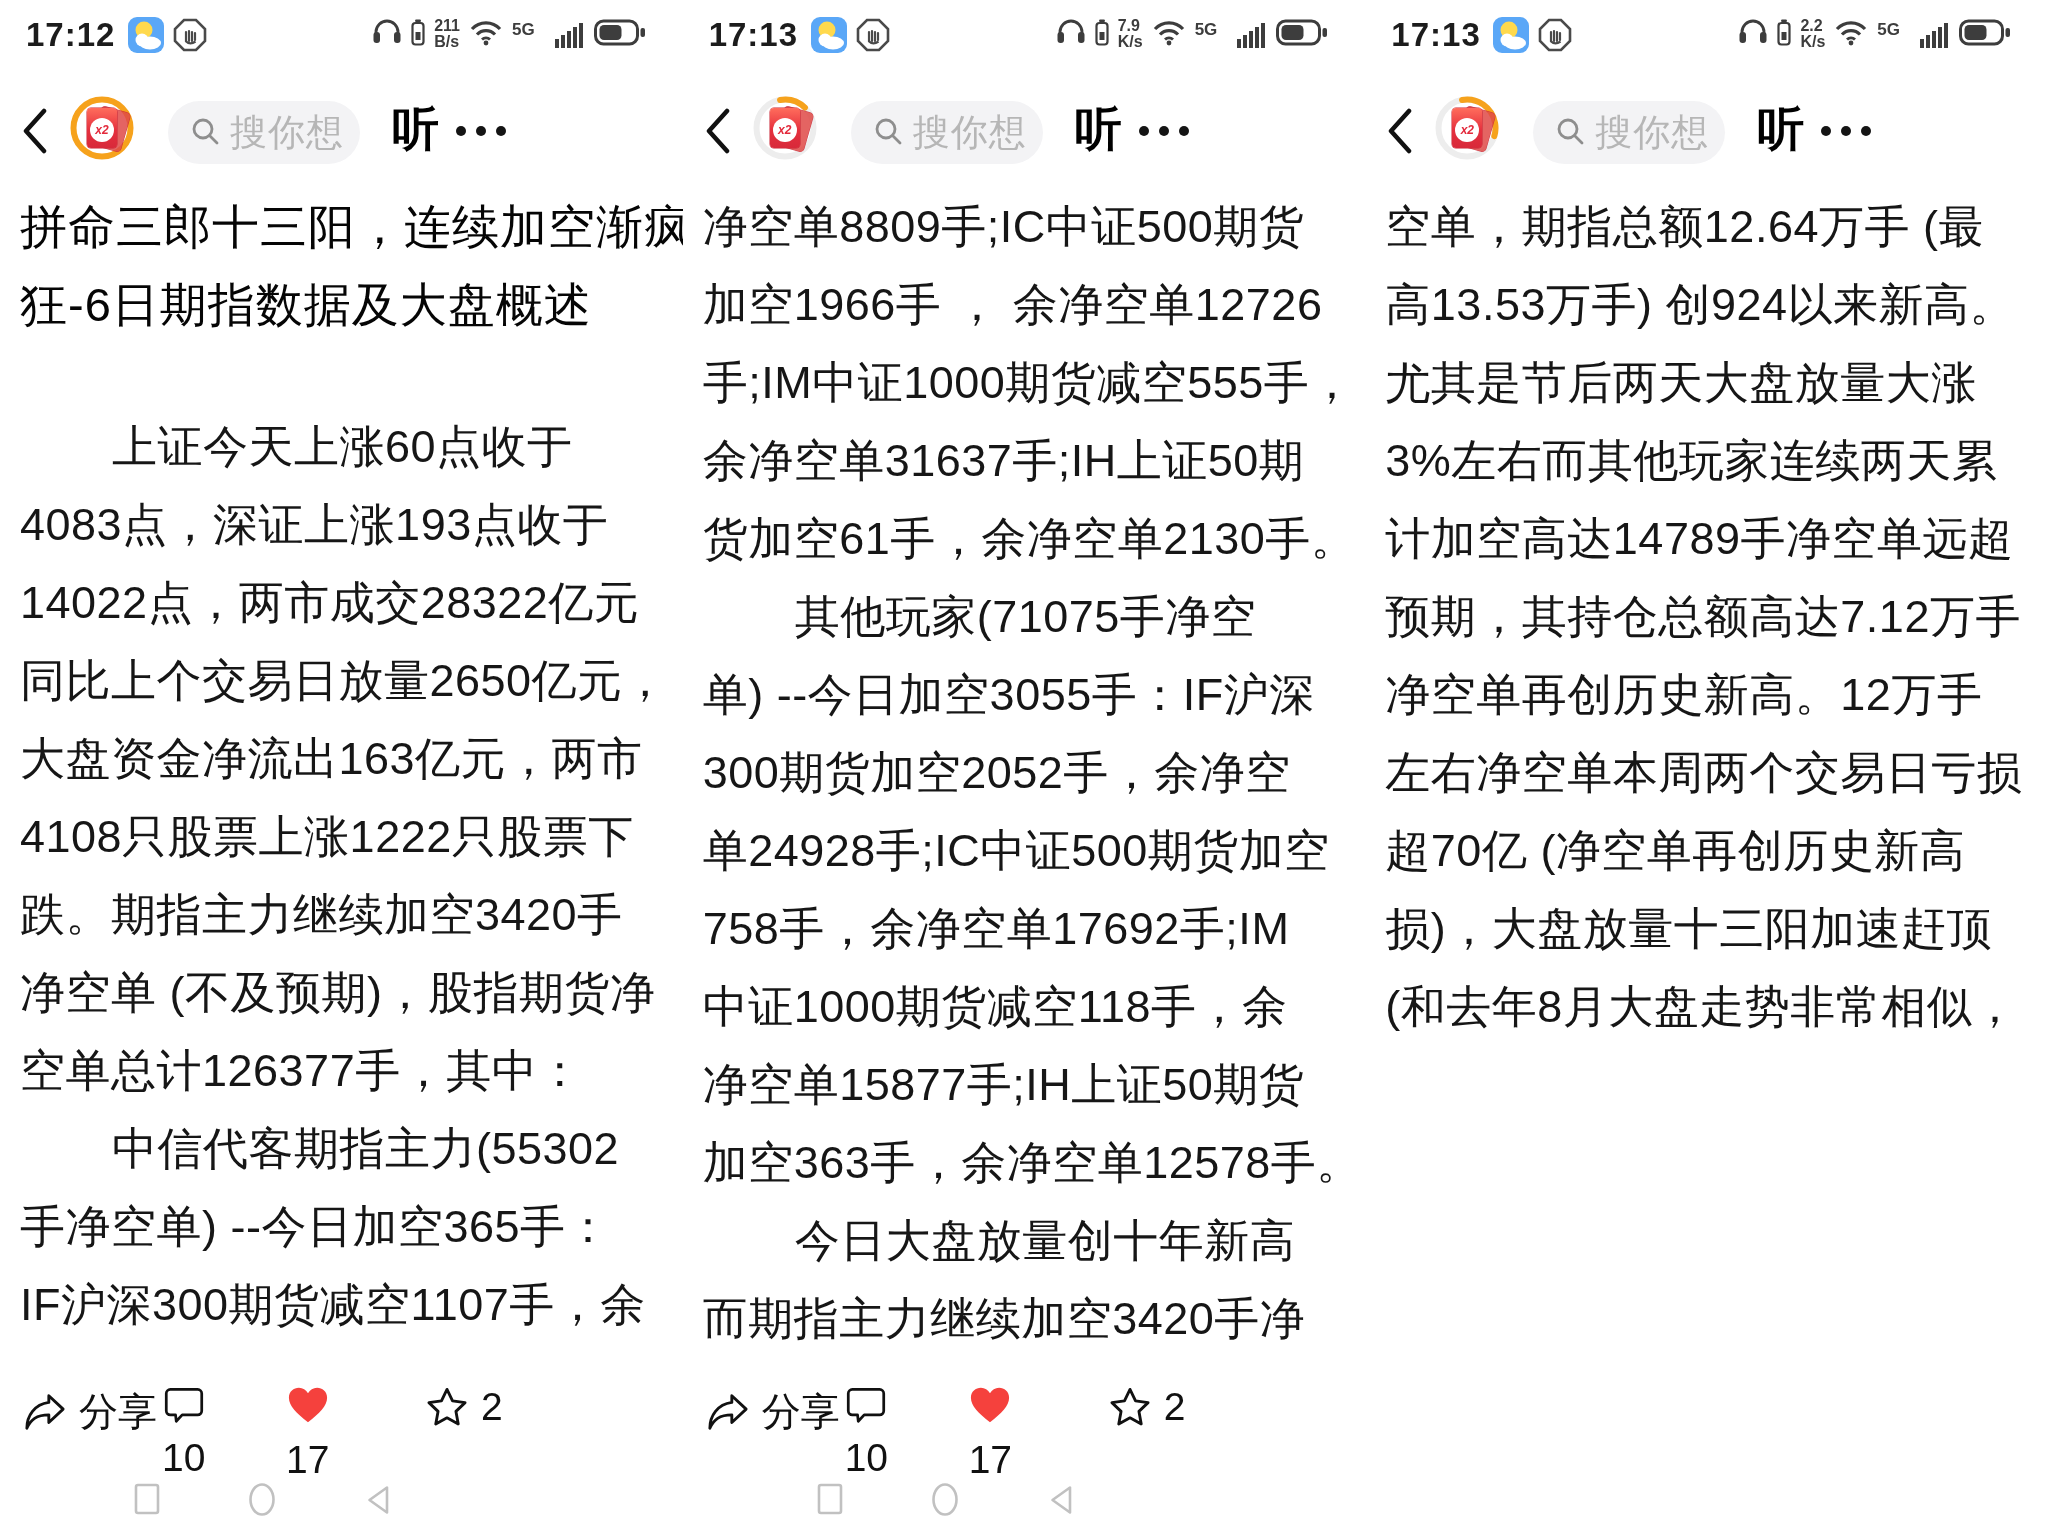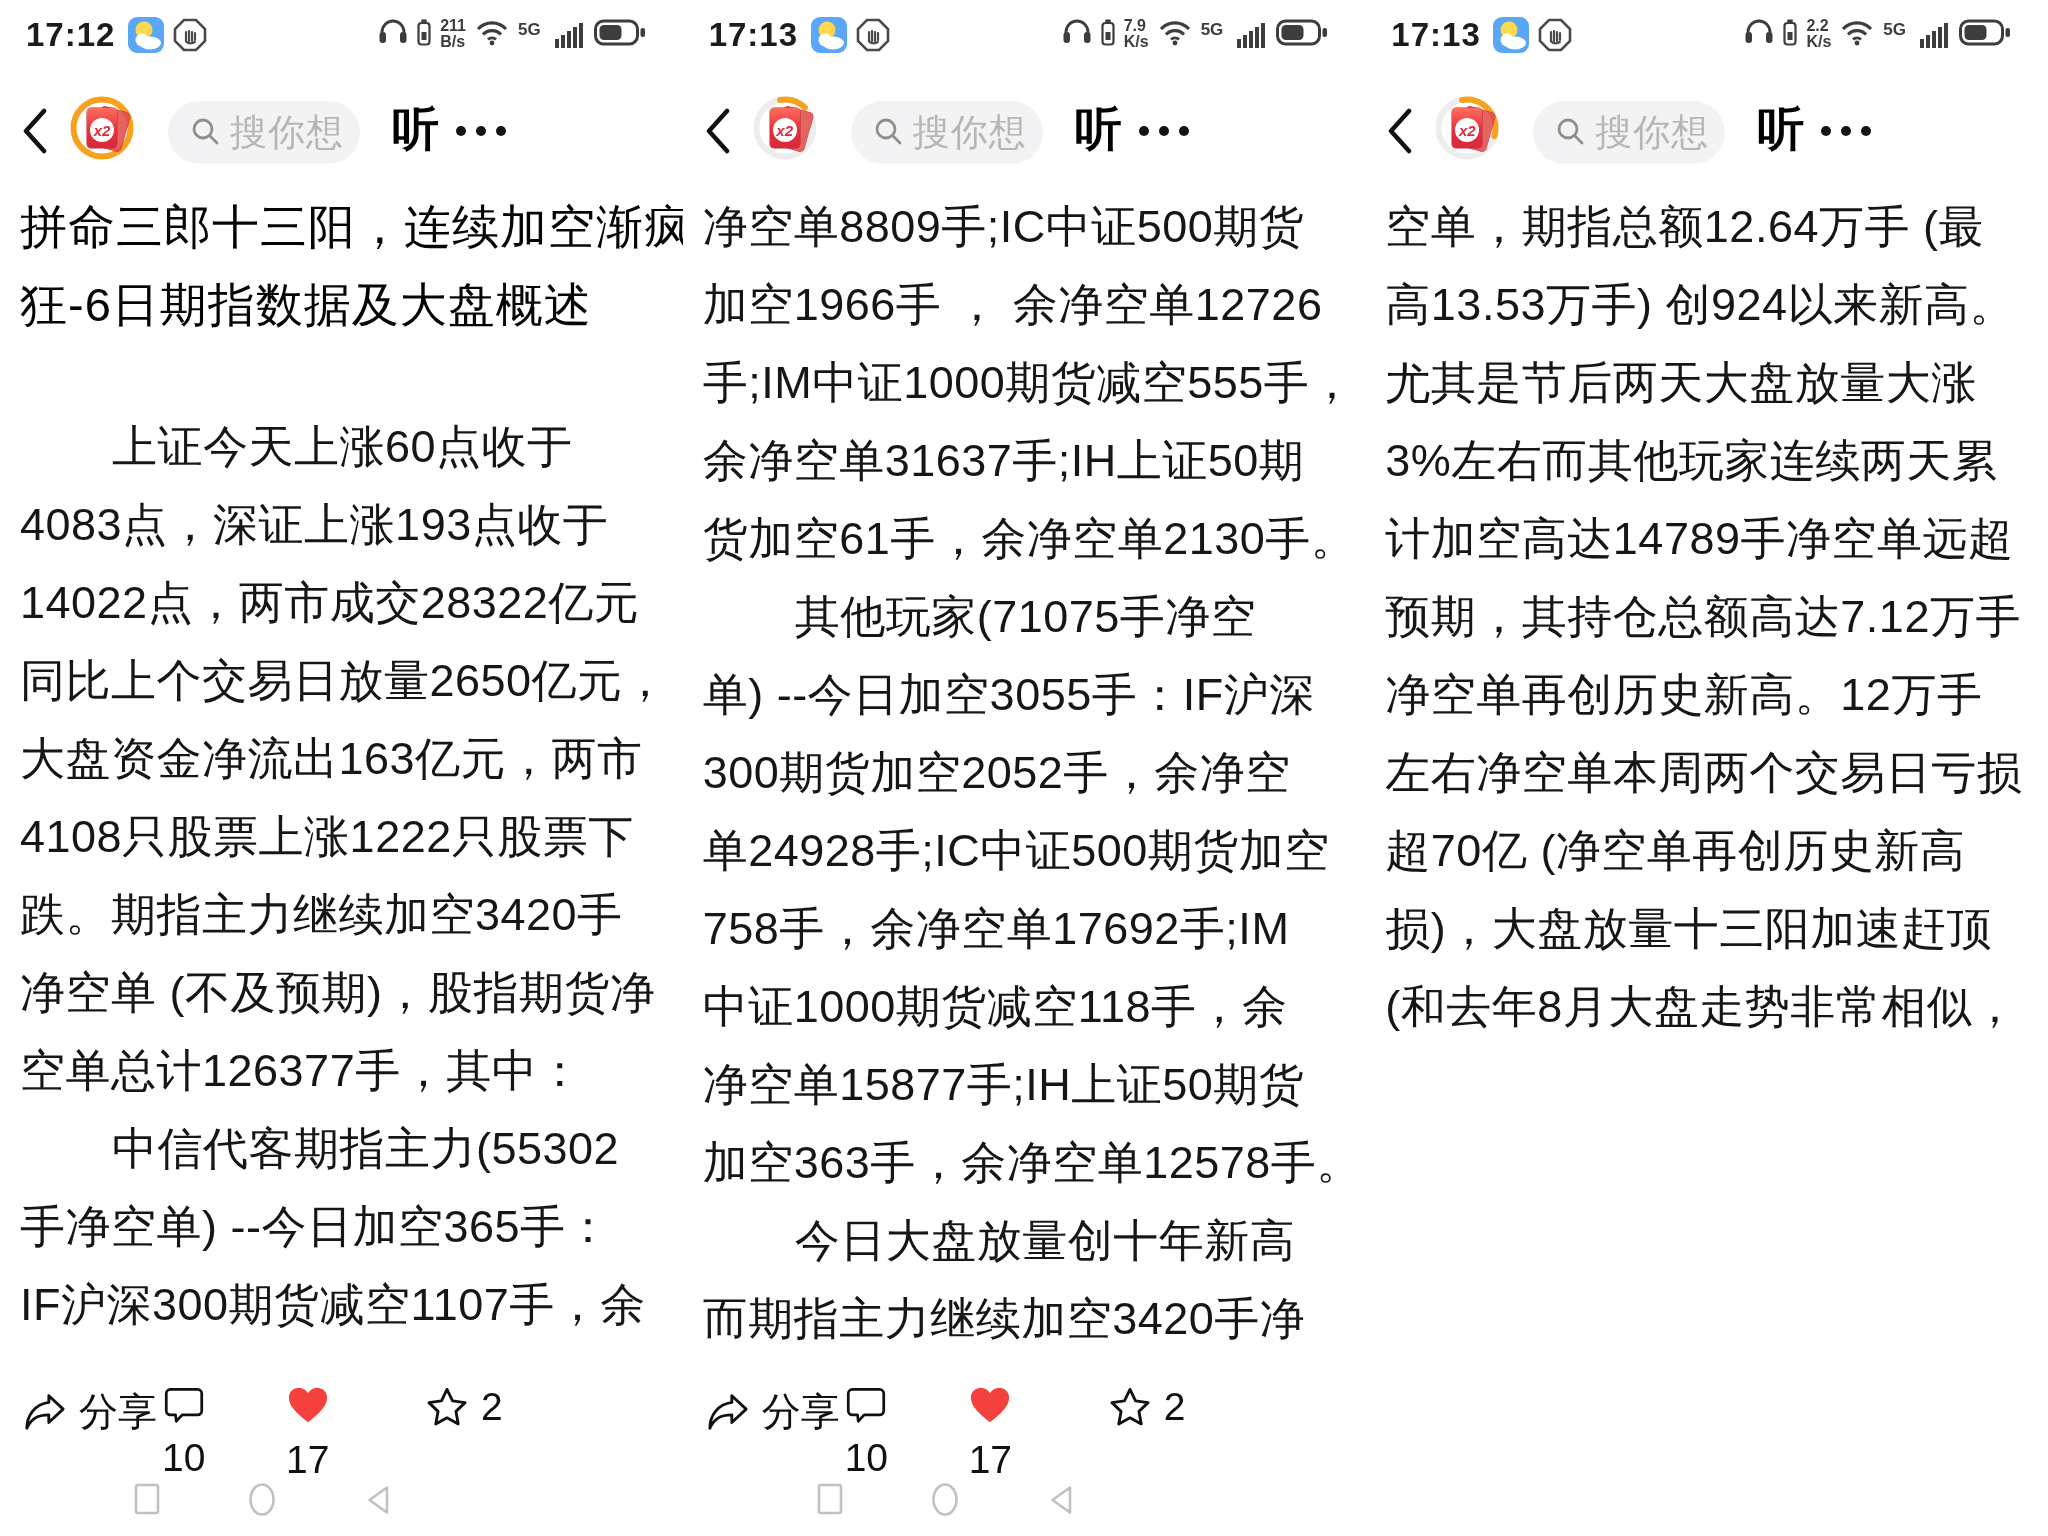--- a/index.html
+++ b/index.html
@@ -10,33 +10,33 @@
 
   
   .sb{position:absolute;top:10px;left:0;right:0;height:48px;}
   .sb .time{position:absolute;left:26px;top:6px;font-size:33px;font-weight:600;color:#1c1c1c;letter-spacing:1px;}
   .sb .weather{position:absolute;left:128px;top:7px;width:36px;height:36px;}
   .sb .hand{position:absolute;left:172px;top:7px;width:36px;height:36px;}
   .sb .right{position:absolute;right:38px;top:8px;display:flex;align-items:center;gap:9px;}
   .speed{display:flex;flex-direction:column;line-height:16px;color:#3d3d3d;font-weight:700;
          font-size:16px;text-align:left;}
   .speed .unit{font-weight:700;}
-  .fivegwrap{display:flex;align-items:flex-end;gap:14px;}
+  .fivegwrap{display:flex;align-items:flex-end;gap:20px;}
   .fiveg{font-size:17px;font-weight:700;color:#3d3d3d;margin-bottom:8px;letter-spacing:0;}
 
   
   .hdr{position:absolute;top:92px;left:0;right:0;height:84px;}
   .back{position:absolute;left:22px;top:16px;width:26px;height:46px;}
   .redpkt{position:absolute;left:70px;top:4px;width:64px;height:64px;}
   .redpkt .env{position:absolute;left:17px;top:12px;width:30px;height:40px;border-radius:4px;
                background:linear-gradient(180deg,#ff6d5c 0%,#e5303e 55%,#d8293a 100%);box-shadow:0 0 0 0.5px #c82434;}
   .redpkt .env.back{left:26px;top:13px;transform:rotate(16deg);background:#e04a47;opacity:.85;}
   .redpkt .badge{position:absolute;left:20px;top:22px;width:24px;height:24px;border-radius:50%;
                  background:#fff;display:flex;align-items:center;justify-content:center;
-                 font-size:15px;font-weight:700;font-style:italic;color:#e3293b;}
+                 font-size:12px;font-weight:700;font-style:italic;color:#e3293b;}
   .search{position:absolute;left:168px;top:9px;width:192px;height:63px;border-radius:32px;
           background:#f3f3f5;display:flex;align-items:center;padding-left:22px;box-sizing:border-box;gap:10px;}
   .search .ph{font-size:37px;color:#b6b6b6;letter-spacing:1px;}
   .listen{position:absolute;left:392px;top:6px;font-size:47px;font-weight:700;color:#000;}
   .dots{position:absolute;left:456px;top:34px;display:flex;gap:10px;}
   .dots i{width:10px;height:10px;border-radius:50%;background:#141414;}
 
   
   .title{position:absolute;top:188px;left:20px;right:4px;}
   .tline{font-size:47px;line-height:78px;font-weight:400;color:#050505;letter-spacing:1px;white-space:nowrap;}

